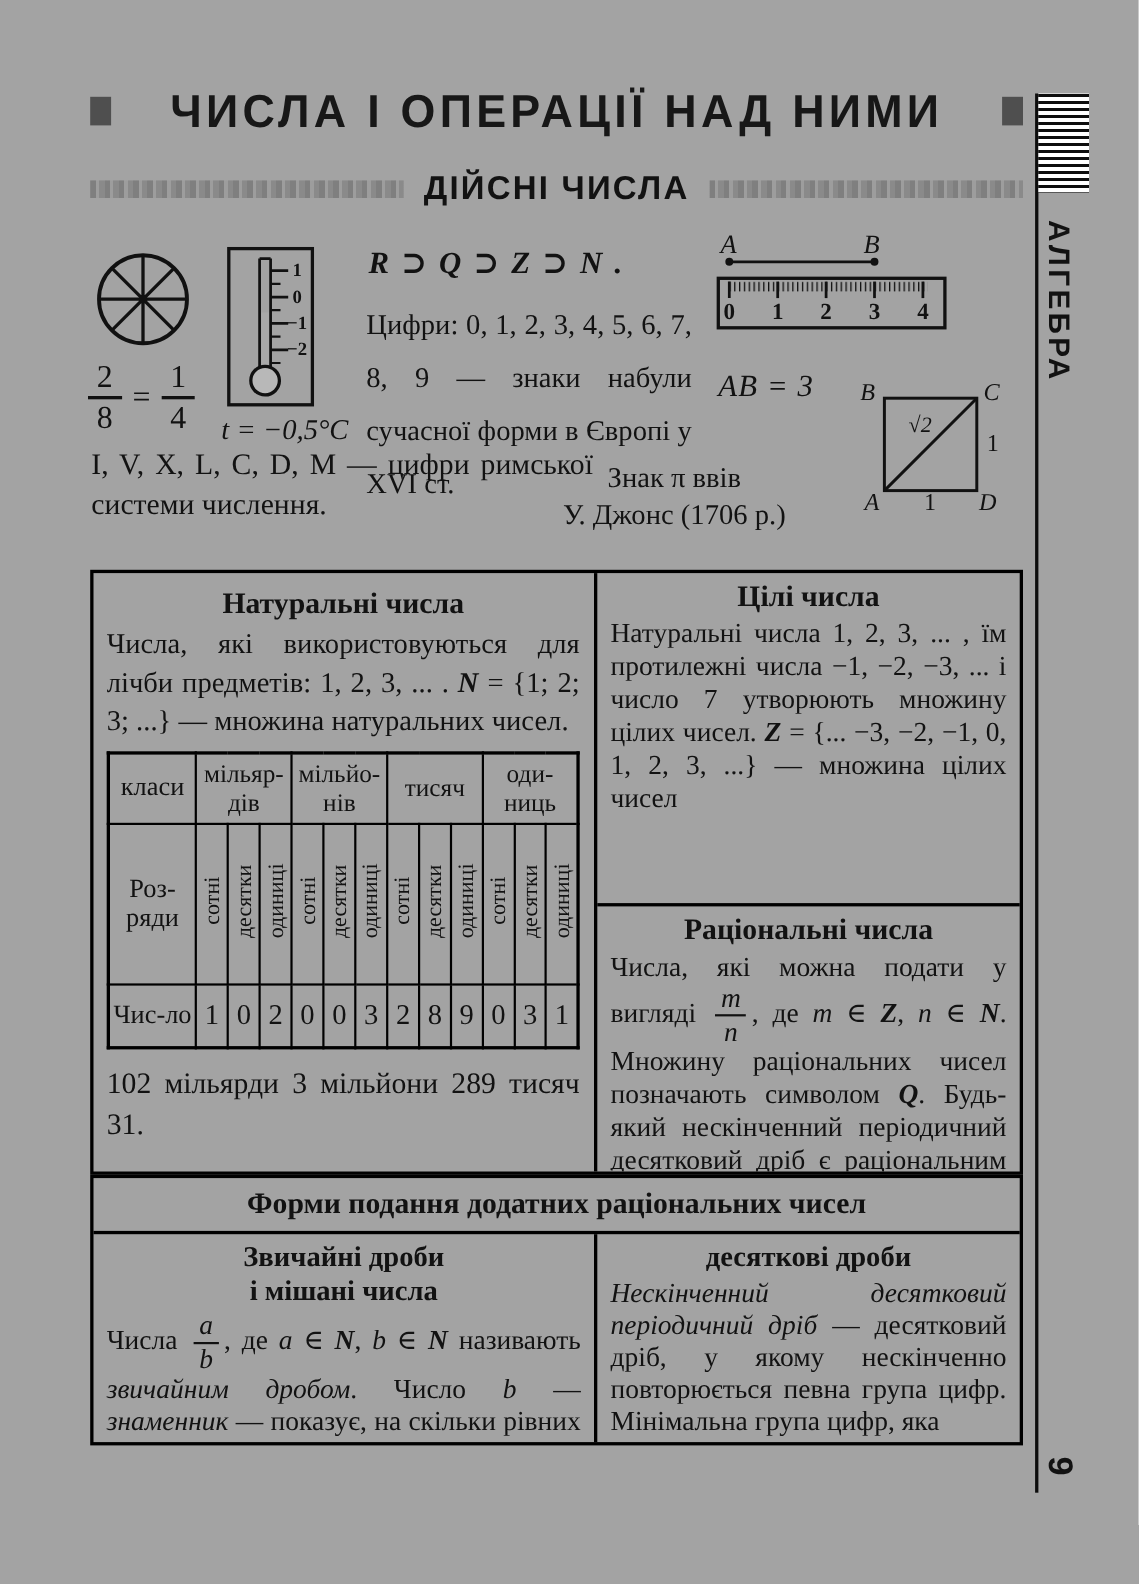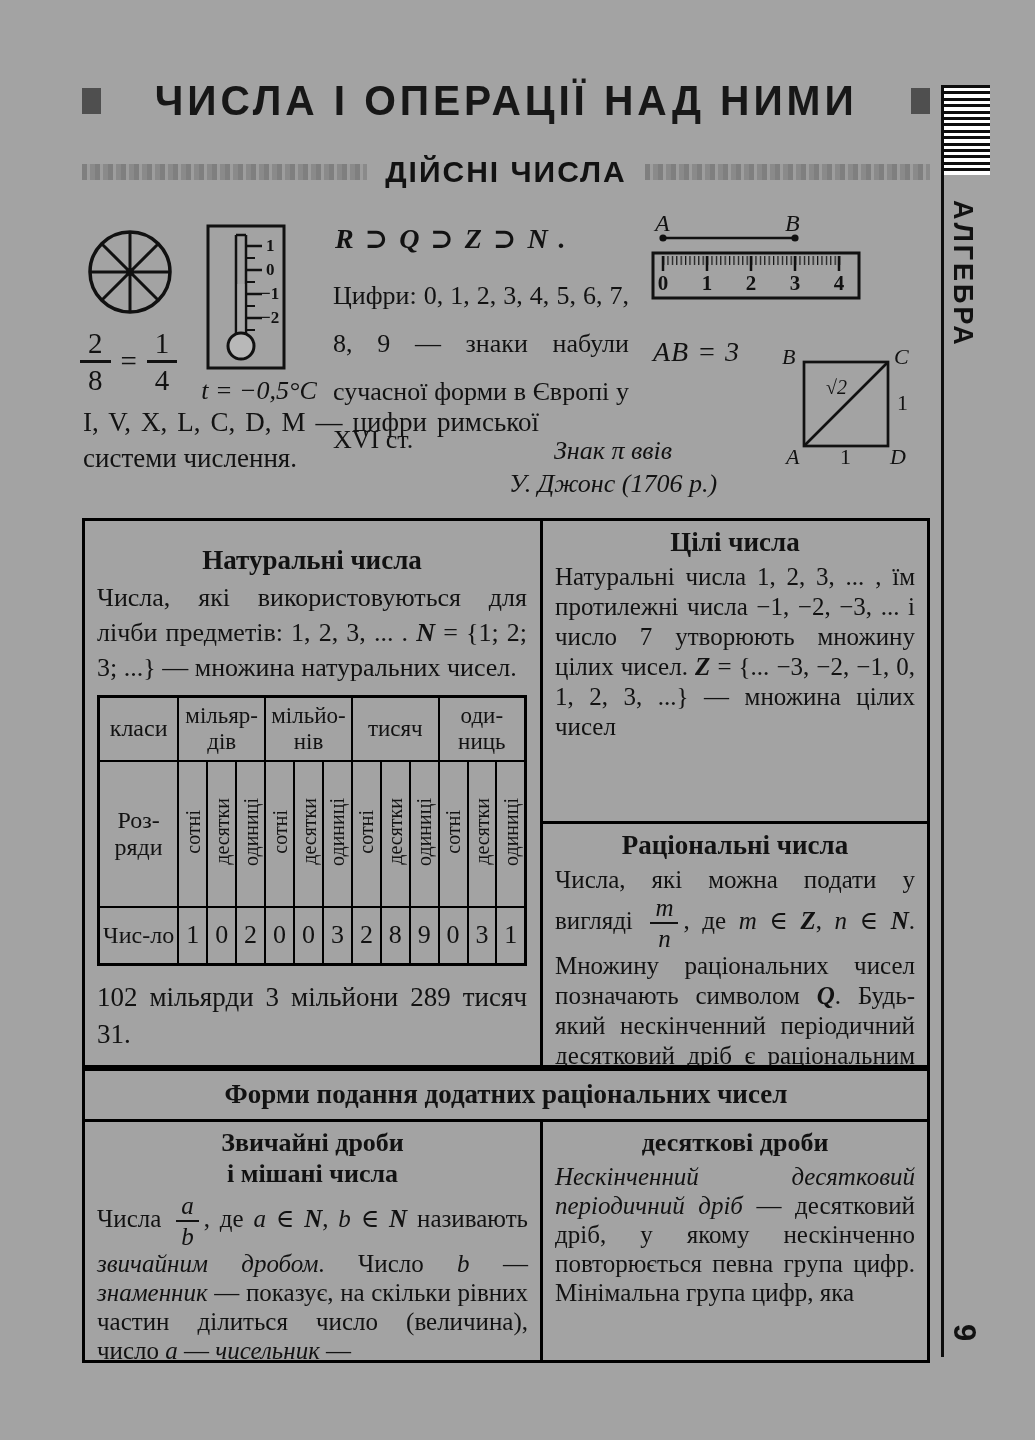--- a/index.html
+++ b/index.html
@@ -35,53 +35,53 @@
   
   .figures { position:absolute; top:212px; left:0; width:1035px; height:296px; }
   .fig-abs { position:absolute; }
   .fraction-row { display:flex; align-items:center; gap:10px; font-size:29px; }
   .bigfrac { display:inline-flex; flex-direction:column; align-items:center; line-height:1.05; }
   .bigfrac .fn { border-bottom:3px solid #111; padding:0 8px 2px; }
   .bigfrac .fd { padding-top:2px; }
   .sets-chain { font-size:28px; font-weight:bold; font-style:italic; letter-spacing:2px; }
   .note { font-size:26px; line-height:48px; text-align:justify; }
   .roman-note { font-size:27px; line-height:36px; text-align:justify; }
-  .pi-note { font-style:italic; font-size:26px; line-height:33px; text-align:center;margin-top:16px; }
+  .pi-note { font-size:26px; line-height:33px; text-align:center; }
   .therm-caption { position:absolute; font-style:italic; font-size:26px; text-align:center; }
   .therm-label { position:absolute; font-size:17px; font-weight:bold; line-height:22px; }
   .ruler-pt { position:absolute; font-style:italic; font-size:24px; }
   .ruler-num { position:absolute; width:20px; text-align:center; font-weight:bold; font-size:21px; }
   .ruler-caption { position:absolute; font-style:italic; font-size:28px; letter-spacing:1px; }
   .sq-label { position:absolute; font-style:italic; font-size:22px; }
   
   .grid-box {
     position:absolute; top:518px; left:82px; width:848px; height:550px;
     border:3px solid #000; display:flex;
   }
-  .g-left { width:455px; padding:22px 13px 0 12px; overflow:hidden; }
+  .g-left { width:455px; padding:10px 13px 0 12px; overflow:hidden; }
   .g-right { flex:1; border-left:3px solid #000; display:flex; flex-direction:column; }
   .g-int { height:303px; border-bottom:3px solid #000; padding:4px 12px; overflow:hidden; }
   .g-rat { flex:1; padding:4px 12px; overflow:hidden;border-radius:19px; }
   .box-title { font-size:27px; font-weight:bold; text-align:center; margin:2px 0 4px; }
   .para { font-size:26px; line-height:35px; text-align:justify; }
   .para-sm { font-size:25px; line-height:30px; text-align:justify; }
   
   table.pv { border-collapse:collapse; margin:10px auto 0; }
   table.pv td { border:2.5px solid #000; text-align:center; vertical-align:middle; padding:0; }
   table.pv { border:3px solid #000; }
   .pv-corner { width:80px; font-size:24px; line-height:27px; padding:2px; }
   .pv-class { font-size:23px; line-height:26px; height:64px; padding:2px 1px; }
   .pv-rank { width:29px; height:146px; }
   .vtext { writing-mode:vertical-rl; transform:rotate(180deg); font-size:20px; line-height:1; margin:0 auto; }
   .pv-digit { font-size:26px; height:58px; width:29px; }
   .pv-caption { font-size:27px; line-height:37px; text-align:justify; margin-top:13px; }
   
   .forms-box { position:absolute; top:1068px; left:82px; width:848px; border:3px solid #000; }
   .forms-header { text-align:center; font-weight:bold; font-size:27px; padding:8px 0 9px; border-bottom:3px solid #000; }
-  .forms-cols { display:flex; height:238px; }
+  .forms-cols { display:flex; height:189px; }
   .f-left { width:455px; padding:5px 12px; overflow:hidden; }
   .f-right { flex:1; border-left:3px solid #000; padding:5px 12px; overflow:hidden; }
   .f-title { font-size:26px; font-weight:bold; text-align:center; line-height:31px; }
   .f-para { font-size:25px; line-height:29px; text-align:justify; margin-top:4px; }
   
   .it { font-style:italic; }
   .bd { font-weight:bold; }
   .ifrac { display:inline-flex; flex-direction:column; align-items:center; vertical-align:middle; line-height:1; font-style:italic; margin:0 5px; }
   .ifrac-n { border-bottom:2.5px solid #111; padding:0 5px 2px; }
   .ifrac-d { padding-top:2px; }

